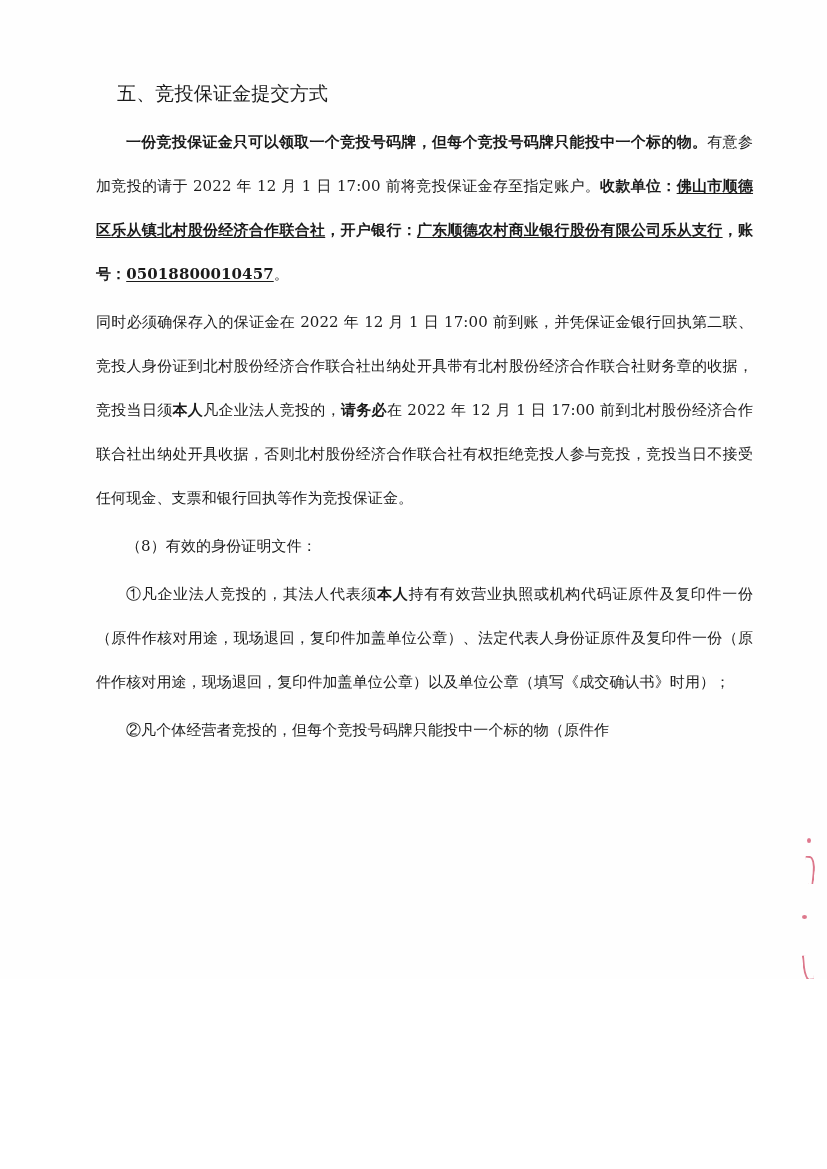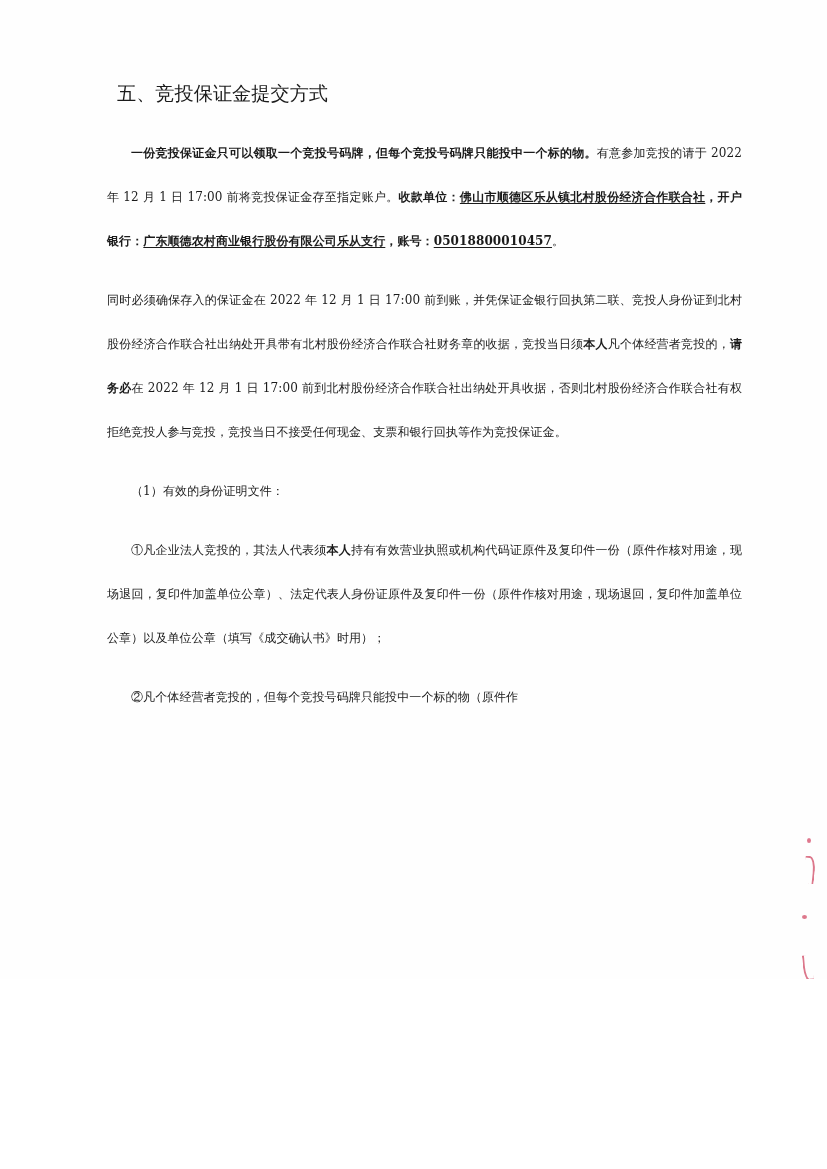--- a/index.html
+++ b/index.html
@@ -18,26 +18,26 @@
     overflow: hidden;
     box-sizing: border-box;
   }
   .content {
     position: absolute;
     left: 92px;
     top: 72px;
     width: 665px;
   }
   .para {
-    font-size: 12px;
+    font-size: 15px;
     line-height: 44px;
     color: #1b1b1b;
     text-align: justify;
     text-justify: inter-ideograph;
-    margin: 15px;
+    margin: 4px;
     letter-spacing: 0.1px;
     font-family: "DejaVu Serif", "Liberation Serif", serif;
   }
   .indent2 {
     text-indent: 2em;
   }
   .heading {
     font-size: 19.2px;
     line-height: 44px;
     color: #1b1b1b;
@@ -135,27 +135,27 @@
 
   <div class="content">
 
     <p class="heading">五、竞投保证金提交方式</p>
 
     <p class="para indent2">
       <span class="b">一份竞投保证金只可以领取一个竞投号码牌，但每个竞投号码牌只能投中一个标的物。</span><span>有意参加竞投的请于 2022 年 12 月 1 日 17:00 前将竞投保证金存至指定账户。</span><span class="b">收款单位：</span><span class="bu">佛山市顺德区乐从镇北村股份经济合作联合社</span><span class="b">，开户银行：</span><span class="bu">广东顺德农村商业银行股份有限公司乐从支行</span><span class="b">，账号：</span><span class="bu num">05018800010457</span><span>。</span>
     </p>
 
     <p class="para">
-      <span>同时必须确保存入的保证金在 2022 年 12 月 1 日 17:00 前到账，并凭保证金银行回执第二联、竞投人身份证到北村股份经济合作联合社出纳处开具带有北村股份经济合作联合社财务章的收据，竞投当日须</span><span class="b">本人</span><span>凡个体经营者竞投的，</span><span class="b">请务必</span><span>在 2022 年 12 月 1 日 17:00 前到北村股份经济合作联合社出纳处开具收据，否则北村股份经济合作联合社有权拒绝竞投人参与竞投，竞投当日不接受任何现金、支票和银行回执等作为竞投保证金。</span>
+      <span>同时必须确保存入的保证金在 2022 年 12 月 1 日 17:00 前到账，并凭保证金银行回执第二联、竞投人身份证到北村股份经济合作联合社出纳处开具带有北村股份经济合作联合社财务章的收据，竞投当日须</span><span class="b">本人</span><span>凡企业法人竞投的，</span><span class="b">请务必</span><span>在 2022 年 12 月 1 日 17:00 前到北村股份经济合作联合社出纳处开具收据，否则北村股份经济合作联合社有权拒绝竞投人参与竞投，竞投当日不接受任何现金、支票和银行回执等作为竞投保证金。</span>
     </p>
 
 
 
 
-    <p class="para indent2">（1）有效的身份证明文件：</p>
+    <p class="para indent2">（8）有效的身份证明文件：</p>
 
     <p class="para indent2">
       <span>①</span><span>凡企业法人竞投的，其法人代表须</span><span class="b">本人</span><span>持有有效营业执照或机构代码证原件及复印件一份（原件作核对用途，现场退回，复印件加盖单位公章）、法定代表人身份证原件及复印件一份（原件作核对用途，现场退回，复印件加盖单位公章）以及单位公章（填写《成交确认书》时用）；</span>
     </p>
 
     <p class="para indent2">
       <span>②</span><span>凡个体经营者竞投的，但每个竞投号码牌只能投中一个标的物（原件作</span>
     </p>
 
   </div>

